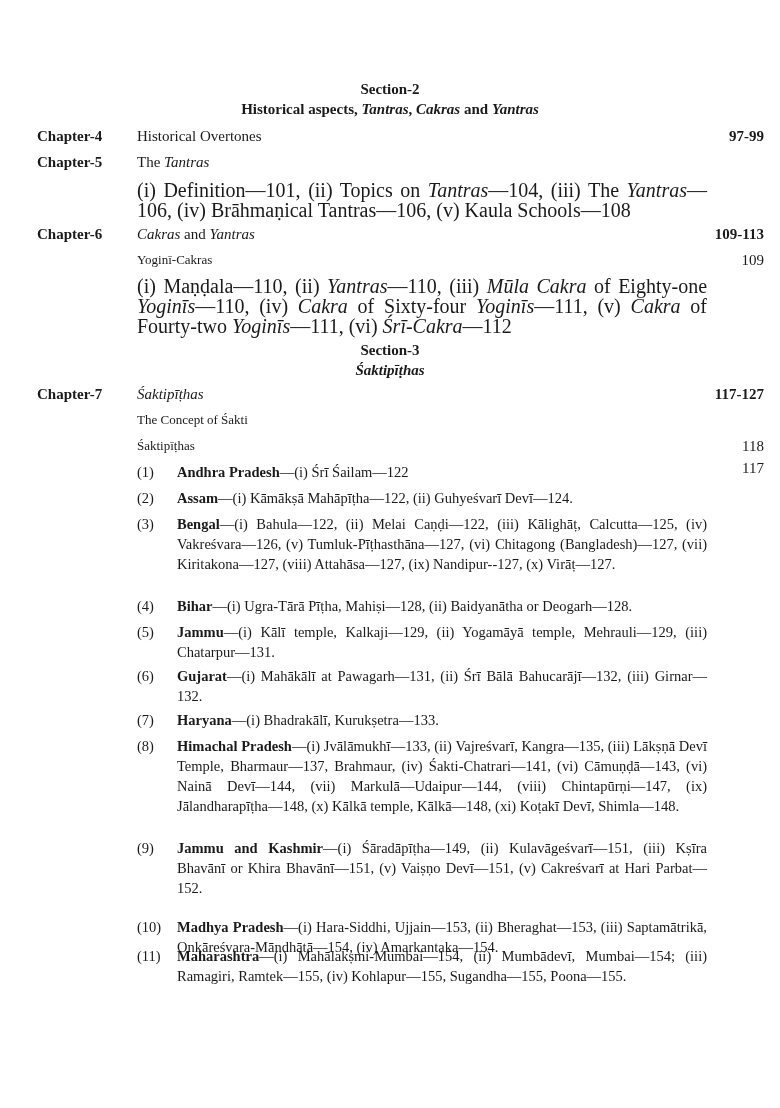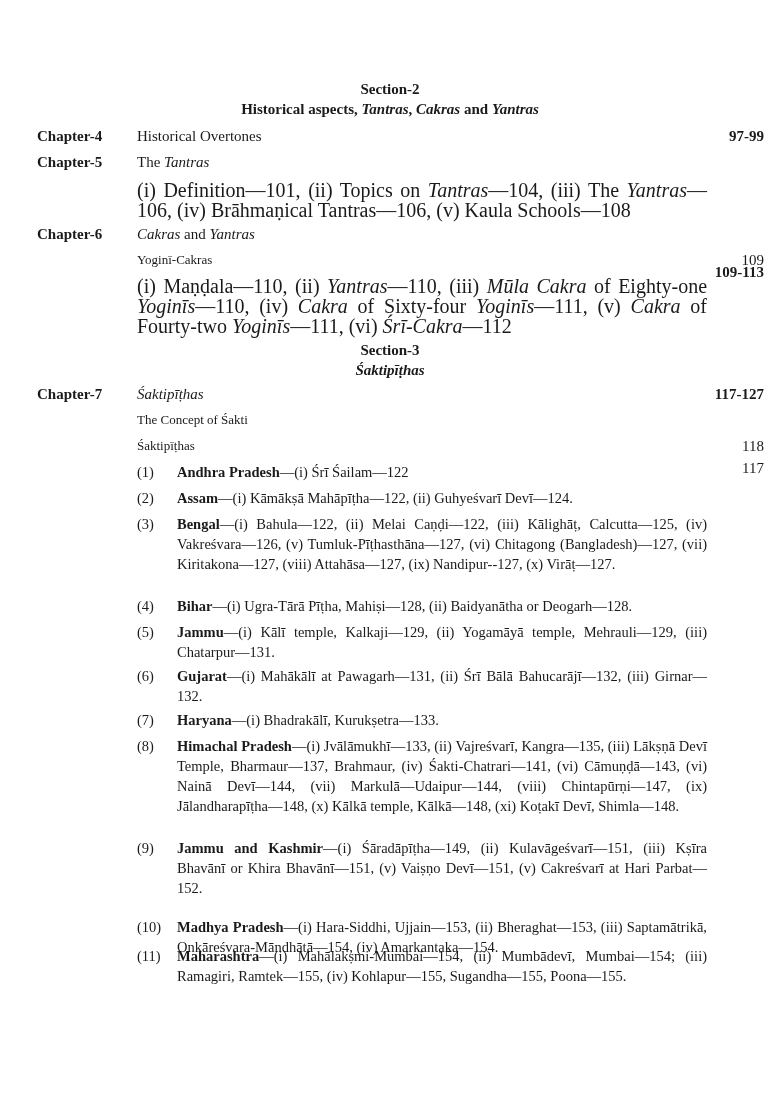--- a/index.html
+++ b/index.html
@@ -108,21 +108,21 @@
   <div class="chap-label" style="top:126px;">Chapter-4</div>
   <div class="chap-title" style="top:126px;">Historical Overtones</div>
   <div class="pages bold" style="top:126px;">97-99</div>
 
   <div class="chap-label" style="top:152px;">Chapter-5</div>
   <div class="chap-title" style="top:152px;"><span>The </span><em>Tantras</em></div>
   <div class="para" style="top:180px;"><span>(i) Definition—101, (ii) Topics on </span><em>Tantras</em><span>—104, (iii) The </span><em>Yantras</em><span>—106, (iv) Brāhmaṇical Tantras—106, (v) Kaula Schools—108</span></div>
 
   <div class="chap-label" style="top:224px;">Chapter-6</div>
   <div class="chap-title" style="top:224px;"><em>Cakras</em><span> and </span><em>Yantras</em></div>
-  <div class="pages bold" style="top:224px;margin-top:38px;">109-113</div>
+  <div class="pages bold" style="top:224px;">109-113</div>
 
   <div class="subentry" style="top:250px;">Yoginī-Cakras</div>
   <div class="pages" style="top:250px;">109</div>
 
   <div class="para" style="top:276px;"><span>(i) Maṇḍala—110, (ii) </span><em>Yantras</em><span>—110, (iii) </span><em>Mūla Cakra</em><span> of Eighty-one </span><em>Yoginīs</em><span>—110, (iv) </span><em>Cakra</em><span> of Sixty-four </span><em>Yoginīs</em><span>—111, (v) </span><em>Cakra</em><span> of Fourty-two </span><em>Yoginīs</em><span>—111, (vi) </span><em>Śrī-Cakra</em><span>—112</span></div>
 
   <div class="section-head" style="top:340px;">
     <span class="sub">Section-3</span>
     <span class="sub" style="font-style:italic;">Śaktipīṭhas</span>
   </div>

